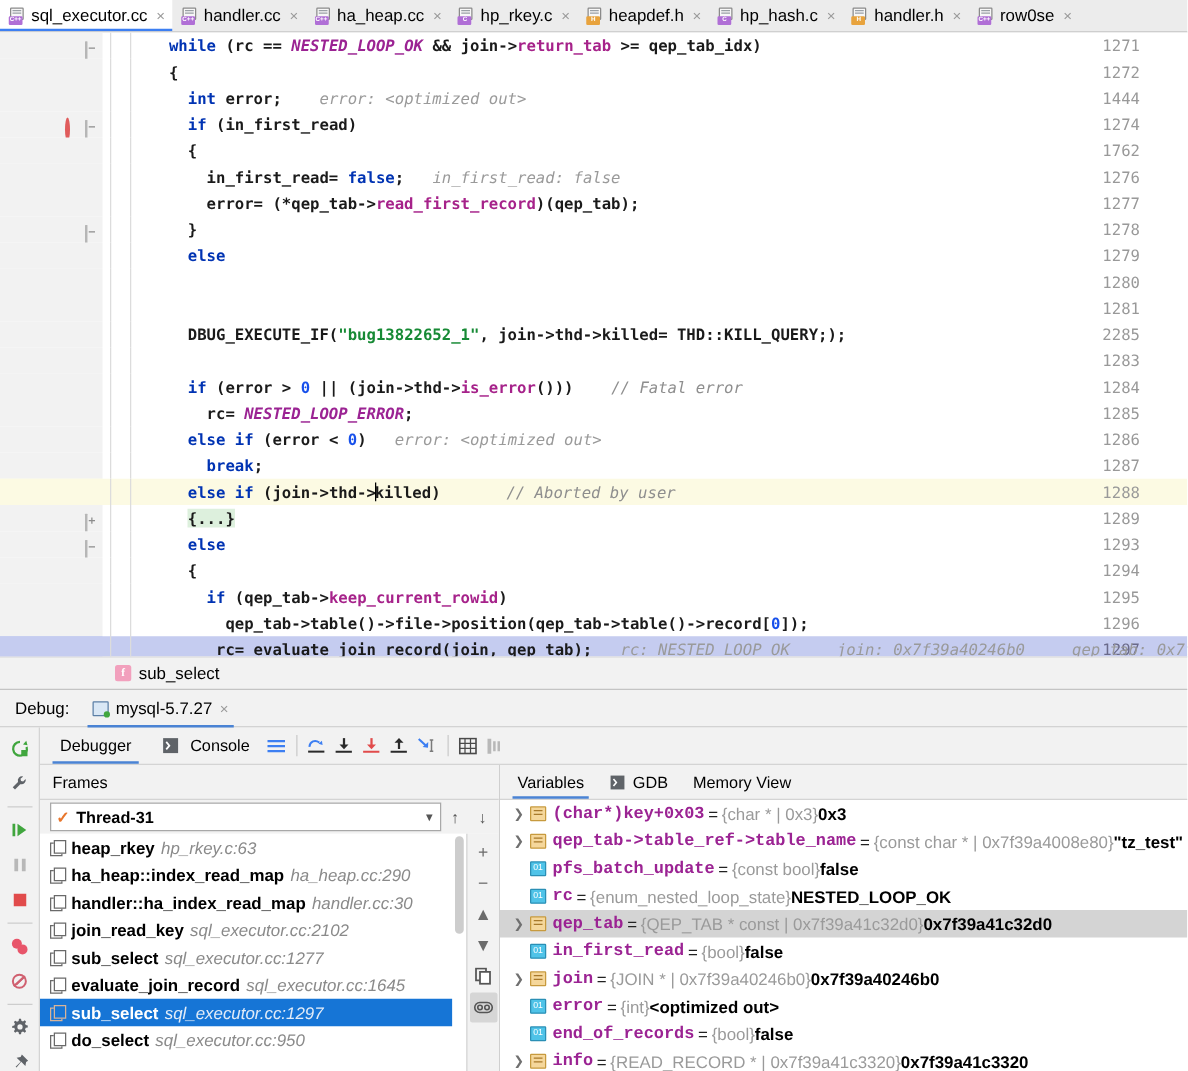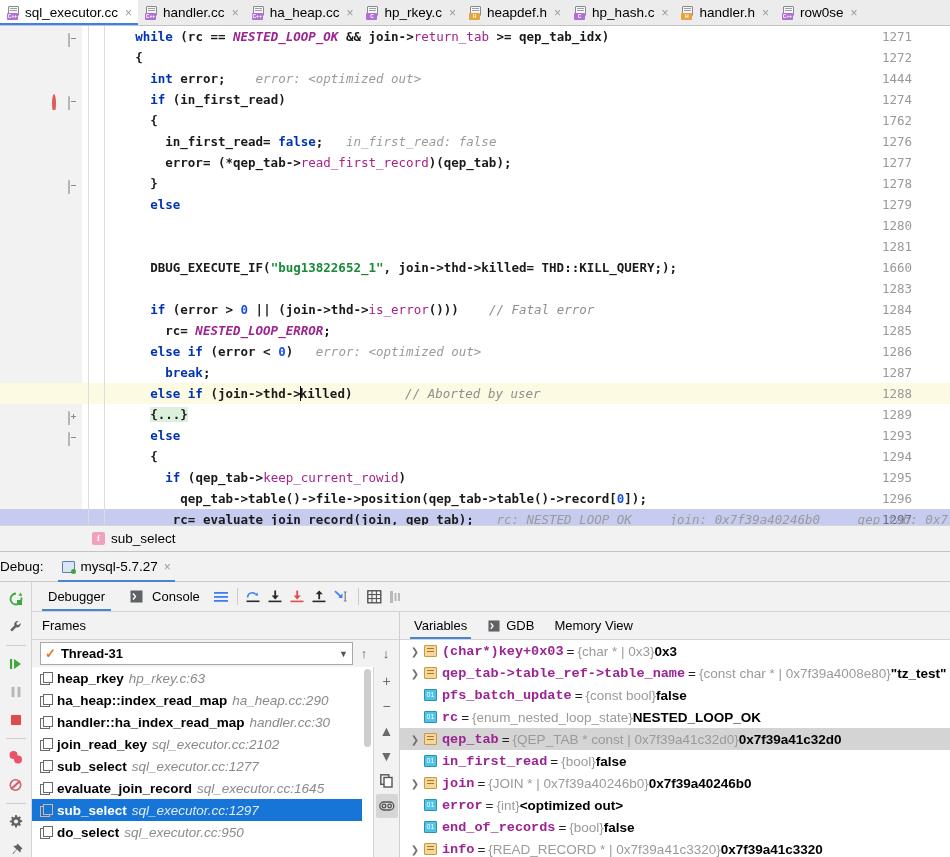--- a/index.html
+++ b/index.html
@@ -57,41 +57,41 @@
   .fold .box:before { content:""; position:absolute; left:2px; top:4px; width:5px;
           height:1px; background:#8c8c8c; }
   .fold.plus .box:after { content:""; position:absolute; left:4px; top:2px; width:1px;
           height:5px; background:#8c8c8c; }
   .vline { position:absolute; top:0; width:1px; height:21px; background:#dcdcdc; }
   .code { position:absolute; left:90px; top:0; }
 
   
   .kw   { color:#0033b3; font-weight:bold; }
   .id   { color:#1a1a1a; font-weight:bold; }
-  .fn   { color:#a6228a; font-weight:normal; }
+  .fn   { color:#a6228a; font-weight:bold; }
   .cst  { color:#9b2393; font-style:italic; font-weight:bold; }
   .num  { color:#1750eb; font-weight:bold; }
   .str  { color:#178a35; font-weight:bold; }
   .cmt  { color:#8e8e8e; font-style:italic; }
   .hint { color:#9a9a9a; font-style:italic; }
   .fldtxt { background:#ddf0dd; color:#1a1a1a; font-weight:bold; }
   .caret { display:inline-block; width:0; border-left:1.6px solid #000; height:15px;
            vertical-align:-3px; margin:0 -1px; }
 
   
   #breadcrumb { height:27px; background:#f2f2f2; border-top:1px solid #d6d6d6;
       border-bottom:1px solid #c4c4c4; display:flex; align-items:center;
       padding-left:92px; gap:6px; font-size:13.5px; }
   .fbadge { width:13px; height:13px; border-radius:2px; background:#f2a0bd;
       color:#fff; font-size:9px; font-weight:bold; text-align:center; line-height:13px;
       font-family:"Liberation Serif", serif; }
 
   
   #dbghead { height:30px; background:#f2f2f2; display:flex; align-items:center;
-      padding-left:0; gap:10px; border-bottom:1px solid #c9c9c9; }
+      padding-left:12px; gap:10px; border-bottom:1px solid #c9c9c9; }
   #dbghead .lbl { font-size:13.5px; }
   .runtab { display:flex; align-items:center; gap:6px; font-size:13.5px;
       height:30px; padding:0 8px; position:relative; }
   .runtab:after { content:""; position:absolute; left:4px; right:4px; bottom:0;
       height:2px; background:#4a83d4; }
   .runicon { width:13px; height:12px; background:#d9e7f5; border:1px solid #5b7fa6;
       border-radius:1px; position:relative; }
   .runicon:after { content:""; position:absolute; right:-2px; bottom:-2px; width:5px;
       height:5px; border-radius:50%; background:#41a63f; }
 
@@ -249,21 +249,21 @@
     <div class="row"><span class="gut"></span><span class="lnum">1272</span><span class="vline" style="left:88px"></span><span class="vline" style="left:104px"></span><span class="code"><span class="id">      {</span></span></div>
     <div class="row"><span class="gut"></span><span class="lnum">1444</span><span class="vline" style="left:88px"></span><span class="vline" style="left:104px"></span><span class="code"><span class="id">        </span><span class="kw">int</span><span class="id"> error;</span><span class="hint">    error: &lt;optimized out&gt;</span></span></div>
     <div class="row"><span class="gut"></span><span class="lnum">1274</span><span class="marker"><span class="bp"></span></span><span class="fold"><span class="box"></span></span><span class="vline" style="left:88px"></span><span class="vline" style="left:104px"></span><span class="code"><span class="id">        </span><span class="kw">if</span><span class="id"> (in_first_read)</span></span></div>
     <div class="row"><span class="gut"></span><span class="lnum">1762</span><span class="vline" style="left:88px"></span><span class="vline" style="left:104px"></span><span class="code"><span class="id">        {</span></span></div>
     <div class="row"><span class="gut"></span><span class="lnum">1276</span><span class="vline" style="left:88px"></span><span class="vline" style="left:104px"></span><span class="code"><span class="id">          in_first_read= </span><span class="kw">false</span><span class="id">;</span><span class="hint">   in_first_read: false</span></span></div>
     <div class="row"><span class="gut"></span><span class="lnum">1277</span><span class="vline" style="left:88px"></span><span class="vline" style="left:104px"></span><span class="code"><span class="id">          error= (*qep_tab-&gt;</span><span class="fn">read_first_record</span><span class="id">)(qep_tab);</span></span></div>
     <div class="row"><span class="gut"></span><span class="lnum">1278</span><span class="fold"><span class="box"></span></span><span class="vline" style="left:88px"></span><span class="vline" style="left:104px"></span><span class="code"><span class="id">        }</span></span></div>
     <div class="row"><span class="gut"></span><span class="lnum">1279</span><span class="vline" style="left:88px"></span><span class="vline" style="left:104px"></span><span class="code"><span class="id">        </span><span class="kw">else</span></span></div>
     <div class="row"><span class="gut"></span><span class="lnum">1280</span><span class="vline" style="left:88px"></span><span class="vline" style="left:104px"></span></div>
     <div class="row"><span class="gut"></span><span class="lnum">1281</span><span class="vline" style="left:88px"></span><span class="vline" style="left:104px"></span><span class="code"></span></div>
-    <div class="row"><span class="gut"></span><span class="lnum">1660</span><span class="vline" style="left:88px"></span><span class="vline" style="left:104px"></span><span class="code"><span class="id">        DBUG_EXECUTE_IF(</span><span class="str">"bug13822652_1"</span><span class="id">, join-&gt;thd-&gt;killed= THD::KILL_QUERY;);</span></span></div>
+    <div class="row"><span class="gut"></span><span class="lnum">2285</span><span class="vline" style="left:88px"></span><span class="vline" style="left:104px"></span><span class="code"><span class="id">        DBUG_EXECUTE_IF(</span><span class="str">"bug13822652_1"</span><span class="id">, join-&gt;thd-&gt;killed= THD::KILL_QUERY;);</span></span></div>
     <div class="row"><span class="gut"></span><span class="lnum">1283</span><span class="vline" style="left:88px"></span><span class="vline" style="left:104px"></span><span class="code"></span></div>
     <div class="row"><span class="gut"></span><span class="lnum">1284</span><span class="vline" style="left:88px"></span><span class="vline" style="left:104px"></span><span class="code"><span class="id">        </span><span class="kw">if</span><span class="id"> (error &gt; </span><span class="num">0</span><span class="id"> || (join-&gt;thd-&gt;</span><span class="fn">is_error</span><span class="id">()))</span><span class="cmt">    // Fatal error</span></span></div>
     <div class="row"><span class="gut"></span><span class="lnum">1285</span><span class="vline" style="left:88px"></span><span class="vline" style="left:104px"></span><span class="code"><span class="id">          rc= </span><span class="cst">NESTED_LOOP_ERROR</span><span class="id">;</span></span></div>
     <div class="row"><span class="gut"></span><span class="lnum">1286</span><span class="vline" style="left:88px"></span><span class="vline" style="left:104px"></span><span class="code"><span class="id">        </span><span class="kw">else if</span><span class="id"> (error &lt; </span><span class="num">0</span><span class="id">)</span><span class="hint">   error: &lt;optimized out&gt;</span></span></div>
     <div class="row"><span class="gut"></span><span class="lnum">1287</span><span class="vline" style="left:88px"></span><span class="vline" style="left:104px"></span><span class="code"><span class="id">          </span><span class="kw">break</span><span class="id">;</span></span></div>
     <div class="row hl-caret"><span class="gut"></span><span class="lnum">1288</span><span class="marker"><span class="bulb"></span></span><span class="vline" style="left:88px"></span><span class="vline" style="left:104px"></span><span class="code"><span class="id">        </span><span class="kw">else if</span><span class="id"> (join-&gt;thd-&gt;</span><span class="caret"></span><span class="id">killed)</span><span class="cmt">       // Aborted by user</span></span></div>
     <div class="row"><span class="gut"></span><span class="lnum">1289</span><span class="fold plus"><span class="box"></span></span><span class="vline" style="left:88px"></span><span class="vline" style="left:104px"></span><span class="code"><span class="id">        </span><span class="fldtxt">{...}</span></span></div>
     <div class="row"><span class="gut"></span><span class="lnum">1293</span><span class="fold"><span class="box"></span></span><span class="vline" style="left:88px"></span><span class="vline" style="left:104px"></span><span class="code"><span class="id">        </span><span class="kw">else</span></span></div>
     <div class="row"><span class="gut"></span><span class="lnum">1294</span><span class="vline" style="left:88px"></span><span class="vline" style="left:104px"></span><span class="code"><span class="id">        {</span></span></div>
     <div class="row"><span class="gut"></span><span class="lnum">1295</span><span class="vline" style="left:88px"></span><span class="vline" style="left:104px"></span><span class="code"><span class="id">          </span><span class="kw">if</span><span class="id"> (qep_tab-&gt;</span><span class="fn">keep_current_rowid</span><span class="id">)</span></span></div>

